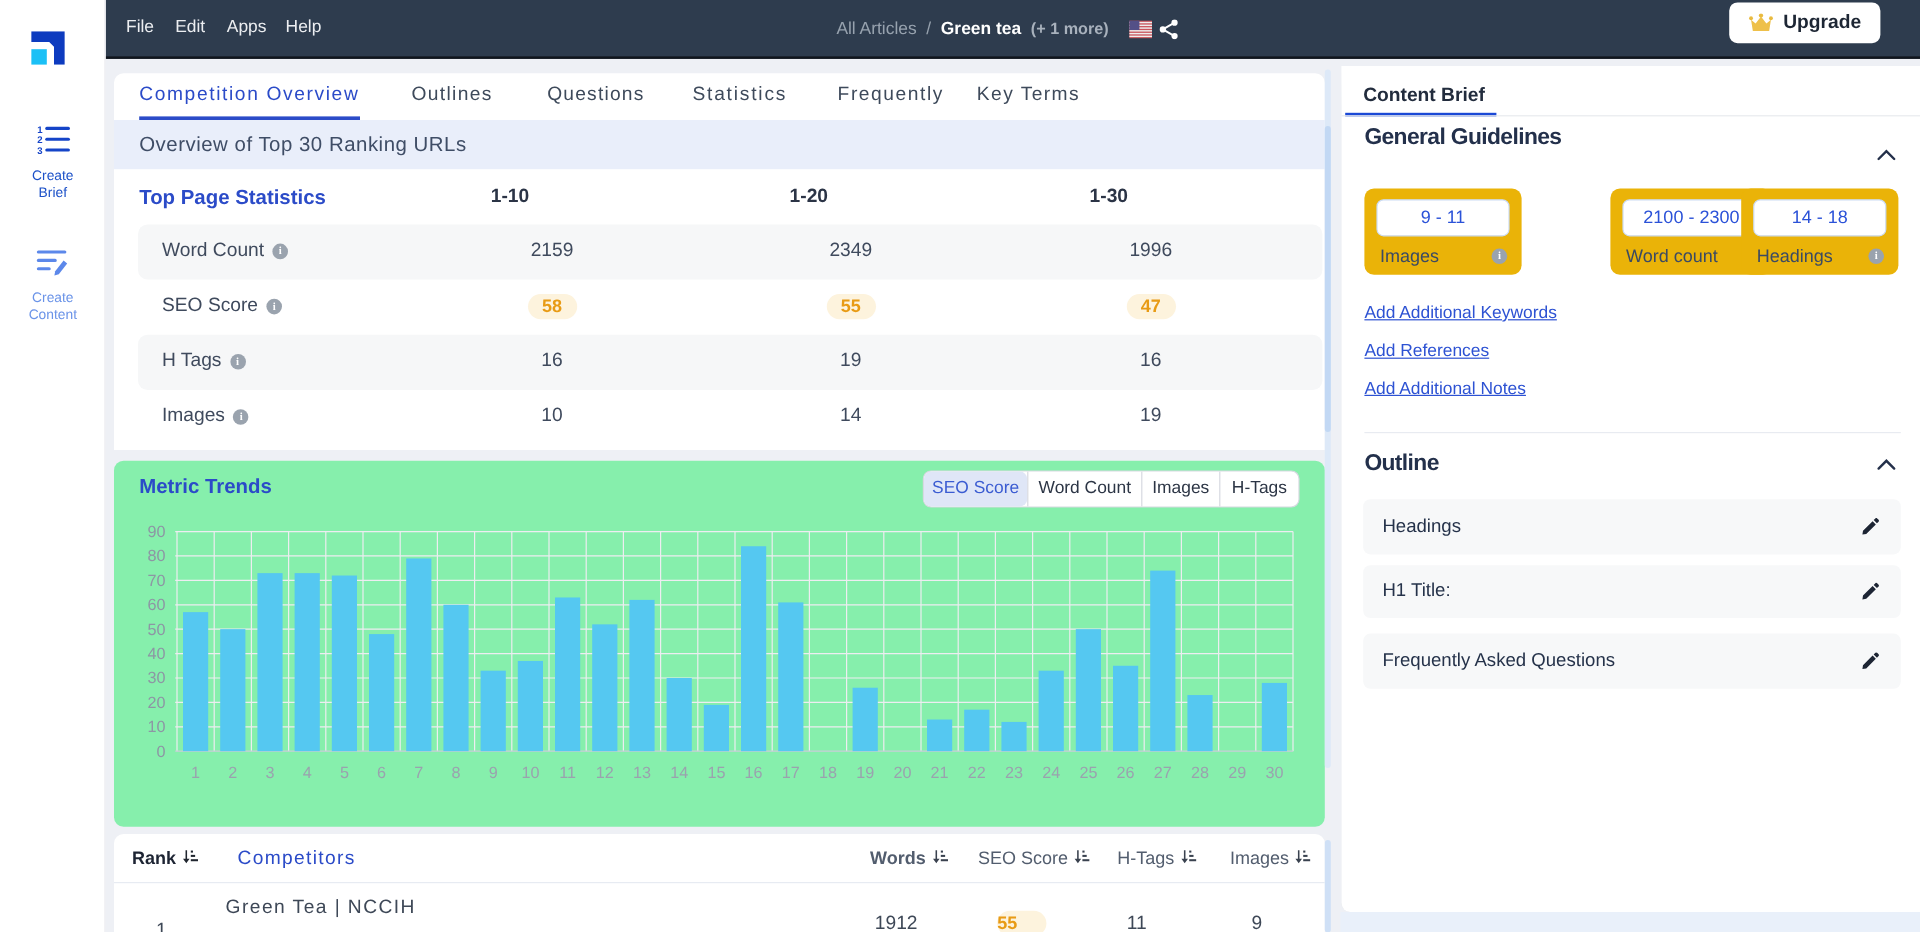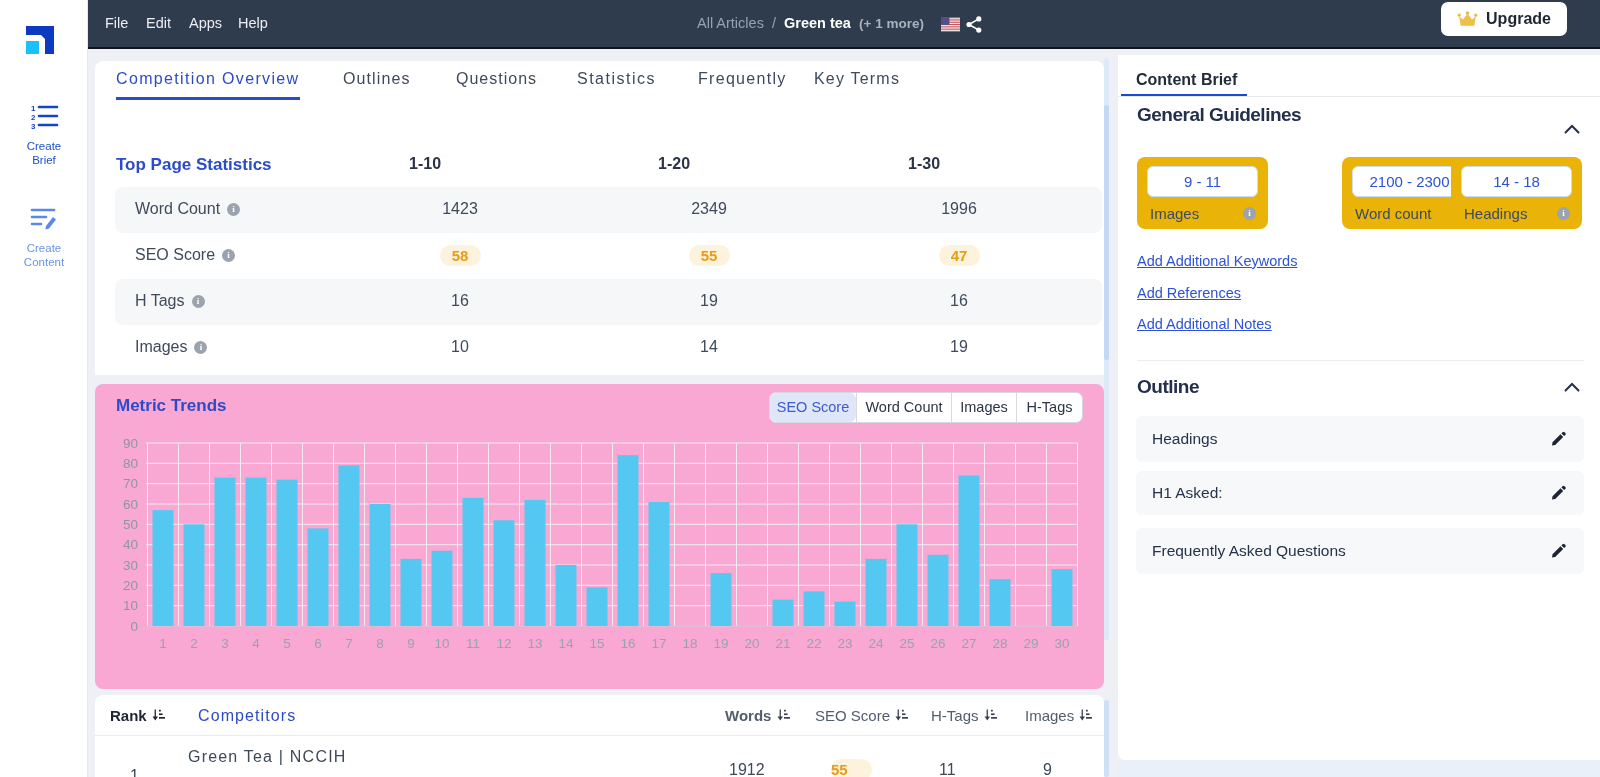--- a/index.html
+++ b/index.html
@@ -28,21 +28,21 @@
   #statshead .t { position:absolute; left:21px; top:14px; color:#2b4bc8; font-size:17px; font-weight:bold; }
   .colhead { position:absolute; top:14px; width:100px; font-size:16px; font-weight:bold; color:#2b3446; }
   .srow { position:absolute; left:20px; width:987px; height:46px; border-radius:8px; }
   .srow.odd { background:#f6f7f8; }
   .rlabel { position:absolute; left:20px; top:13px; font-size:16px; color:#3f4a5d; display:flex; align-items:center; gap:7px; }
   .rval { position:absolute; top:13px; width:100px; text-align:center; font-size:16px; color:#3f4a5d; }
   .pill { display:inline-block; min-width:41px; height:21px; line-height:21px; background:#fdf3dd; border-radius:11px; color:#e89b15; font-weight:bold; font-size:15px; }
   .info { display:inline-block; width:13px; height:13px; border-radius:50%; background:#9aa3ae; color:#fff; font-size:9px; line-height:13px; text-align:center; font-weight:bold; font-family:"Liberation Serif",serif; }
 
   
-  #chartcard { left:95px; top:384px; width:1009px; height:305px; background:#f9a8d4; border-radius:8px; }
+  #chartcard { left:95px; top:384px; width:1009px; height:305px; background:#86efac; border-radius:8px; }
   #mtitle { position:absolute; left:21px; top:12px; color:#2b4bc8; font-size:17px; font-weight:bold; }
   #segs { position:absolute; left:674px; top:8px; height:31px; display:flex; border:1px solid #d6d9e0; border-radius:7px; background:#fff; white-space:nowrap; }
   .seg { height:29px; line-height:29px; text-align:center; font-size:14.5px; color:#2c3545; border-left:1px solid #d6d9e0; }
   .seg:first-child { border-left:none; background:#dfe6f7; color:#3b5cd2; border-radius:6px; }
 
   
   #rankcard { left:95px; top:695px; width:1009px; height:82px; background:#fff; border-radius:8px 8px 0 0; overflow:hidden; }
   #rankhdr { position:absolute; left:0; top:0; width:1009px; height:41px; border-bottom:1px solid #e7ebf2;text-align:right; }
   .rh { position:absolute; top:12px; font-size:15px; color:#525d6e; }
   #rankrow { position:absolute; left:0; top:55px; width:1009px; height:27px; font-size:16px; color:#3e4857; }
@@ -139,29 +139,30 @@
 
 <div class="abs" id="maincard">
   <div id="tabs">
     <span class="tab" id="tab-active" style="left:21px;">Competition Overview</span>
     <span class="tab" style="left:248px;letter-spacing:1.1px;">Outlines</span>
     <span class="tab" style="left:361px;letter-spacing:1.0px;">Questions</span>
     <span class="tab" style="left:482px;letter-spacing:1.5px;">Statistics</span>
     <span class="tab" style="left:603px;letter-spacing:1.3px;">Frequently</span>
     <span class="tab" style="left:719px;letter-spacing:1.2px;">Key Terms</span>
   </div>
+  <div id="ovband" style="letter-spacing:0.43px;">Overview of Top 30 Ranking URLs</div>
   <div id="statshead">
     <span class="t">Top Page Statistics</span>
     <span class="colhead" style="left:314px;">1-10</span>
     <span class="colhead" style="left:563px;">1-20</span>
     <span class="colhead" style="left:813px;">1-30</span>
   </div>
   <div class="srow odd" style="top:126px;">
     <span class="rlabel">Word Count <span class="info">i</span></span>
-    <span class="rval" style="left:295px;">1423</span>
+    <span class="rval" style="left:295px;">2159</span>
       <span class="rval" style="left:544px;">2349</span>
       <span class="rval" style="left:794px;">1996</span>
   </div>
   <div class="srow" style="top:172px;">
     <span class="rlabel">SEO Score <span class="info">i</span></span>
     <span class="rval" style="left:295px;top:12px;"><span class="pill">58</span></span>
       <span class="rval" style="left:544px;top:12px;"><span class="pill">55</span></span>
       <span class="rval" style="left:794px;top:12px;"><span class="pill">47</span></span>
   </div>
   <div class="srow odd" style="top:218px;">
@@ -381,21 +382,21 @@
       <path d="M1.5 8.5 L8 2 L14.5 8.5" stroke="#24304a" stroke-width="2" fill="none" stroke-linecap="round"></path>
     </svg>
 
   <div class="orow" style="top:361px;height:46px;">
     <span>Headings</span>
     <svg width="15" height="15" viewBox="0 0 15 15">
         <path fill="#1d2534" d="M1.5 10.8 L9.5 2.8 L12.2 5.5 L4.2 13.5 L1 14 Z M10.4 1.9 L11.8 0.5 C12.2 0.1 12.9 0.1 13.3 0.5 L14.5 1.7 C14.9 2.1 14.9 2.8 14.5 3.2 L13.1 4.6 Z"></path>
       </svg>
   </div>
   <div class="orow" style="top:416px;height:44px;">
-    <span>H1 Asked:</span>
+    <span>H1 Title:</span>
     <svg width="15" height="15" viewBox="0 0 15 15">
         <path fill="#1d2534" d="M1.5 10.8 L9.5 2.8 L12.2 5.5 L4.2 13.5 L1 14 Z M10.4 1.9 L11.8 0.5 C12.2 0.1 12.9 0.1 13.3 0.5 L14.5 1.7 C14.9 2.1 14.9 2.8 14.5 3.2 L13.1 4.6 Z"></path>
       </svg>
   </div>
   <div class="orow" style="top:473px;height:46px;">
     <span>Frequently Asked Questions</span>
     <svg width="15" height="15" viewBox="0 0 15 15">
         <path fill="#1d2534" d="M1.5 10.8 L9.5 2.8 L12.2 5.5 L4.2 13.5 L1 14 Z M10.4 1.9 L11.8 0.5 C12.2 0.1 12.9 0.1 13.3 0.5 L14.5 1.7 C14.9 2.1 14.9 2.8 14.5 3.2 L13.1 4.6 Z"></path>
       </svg>
   </div>

